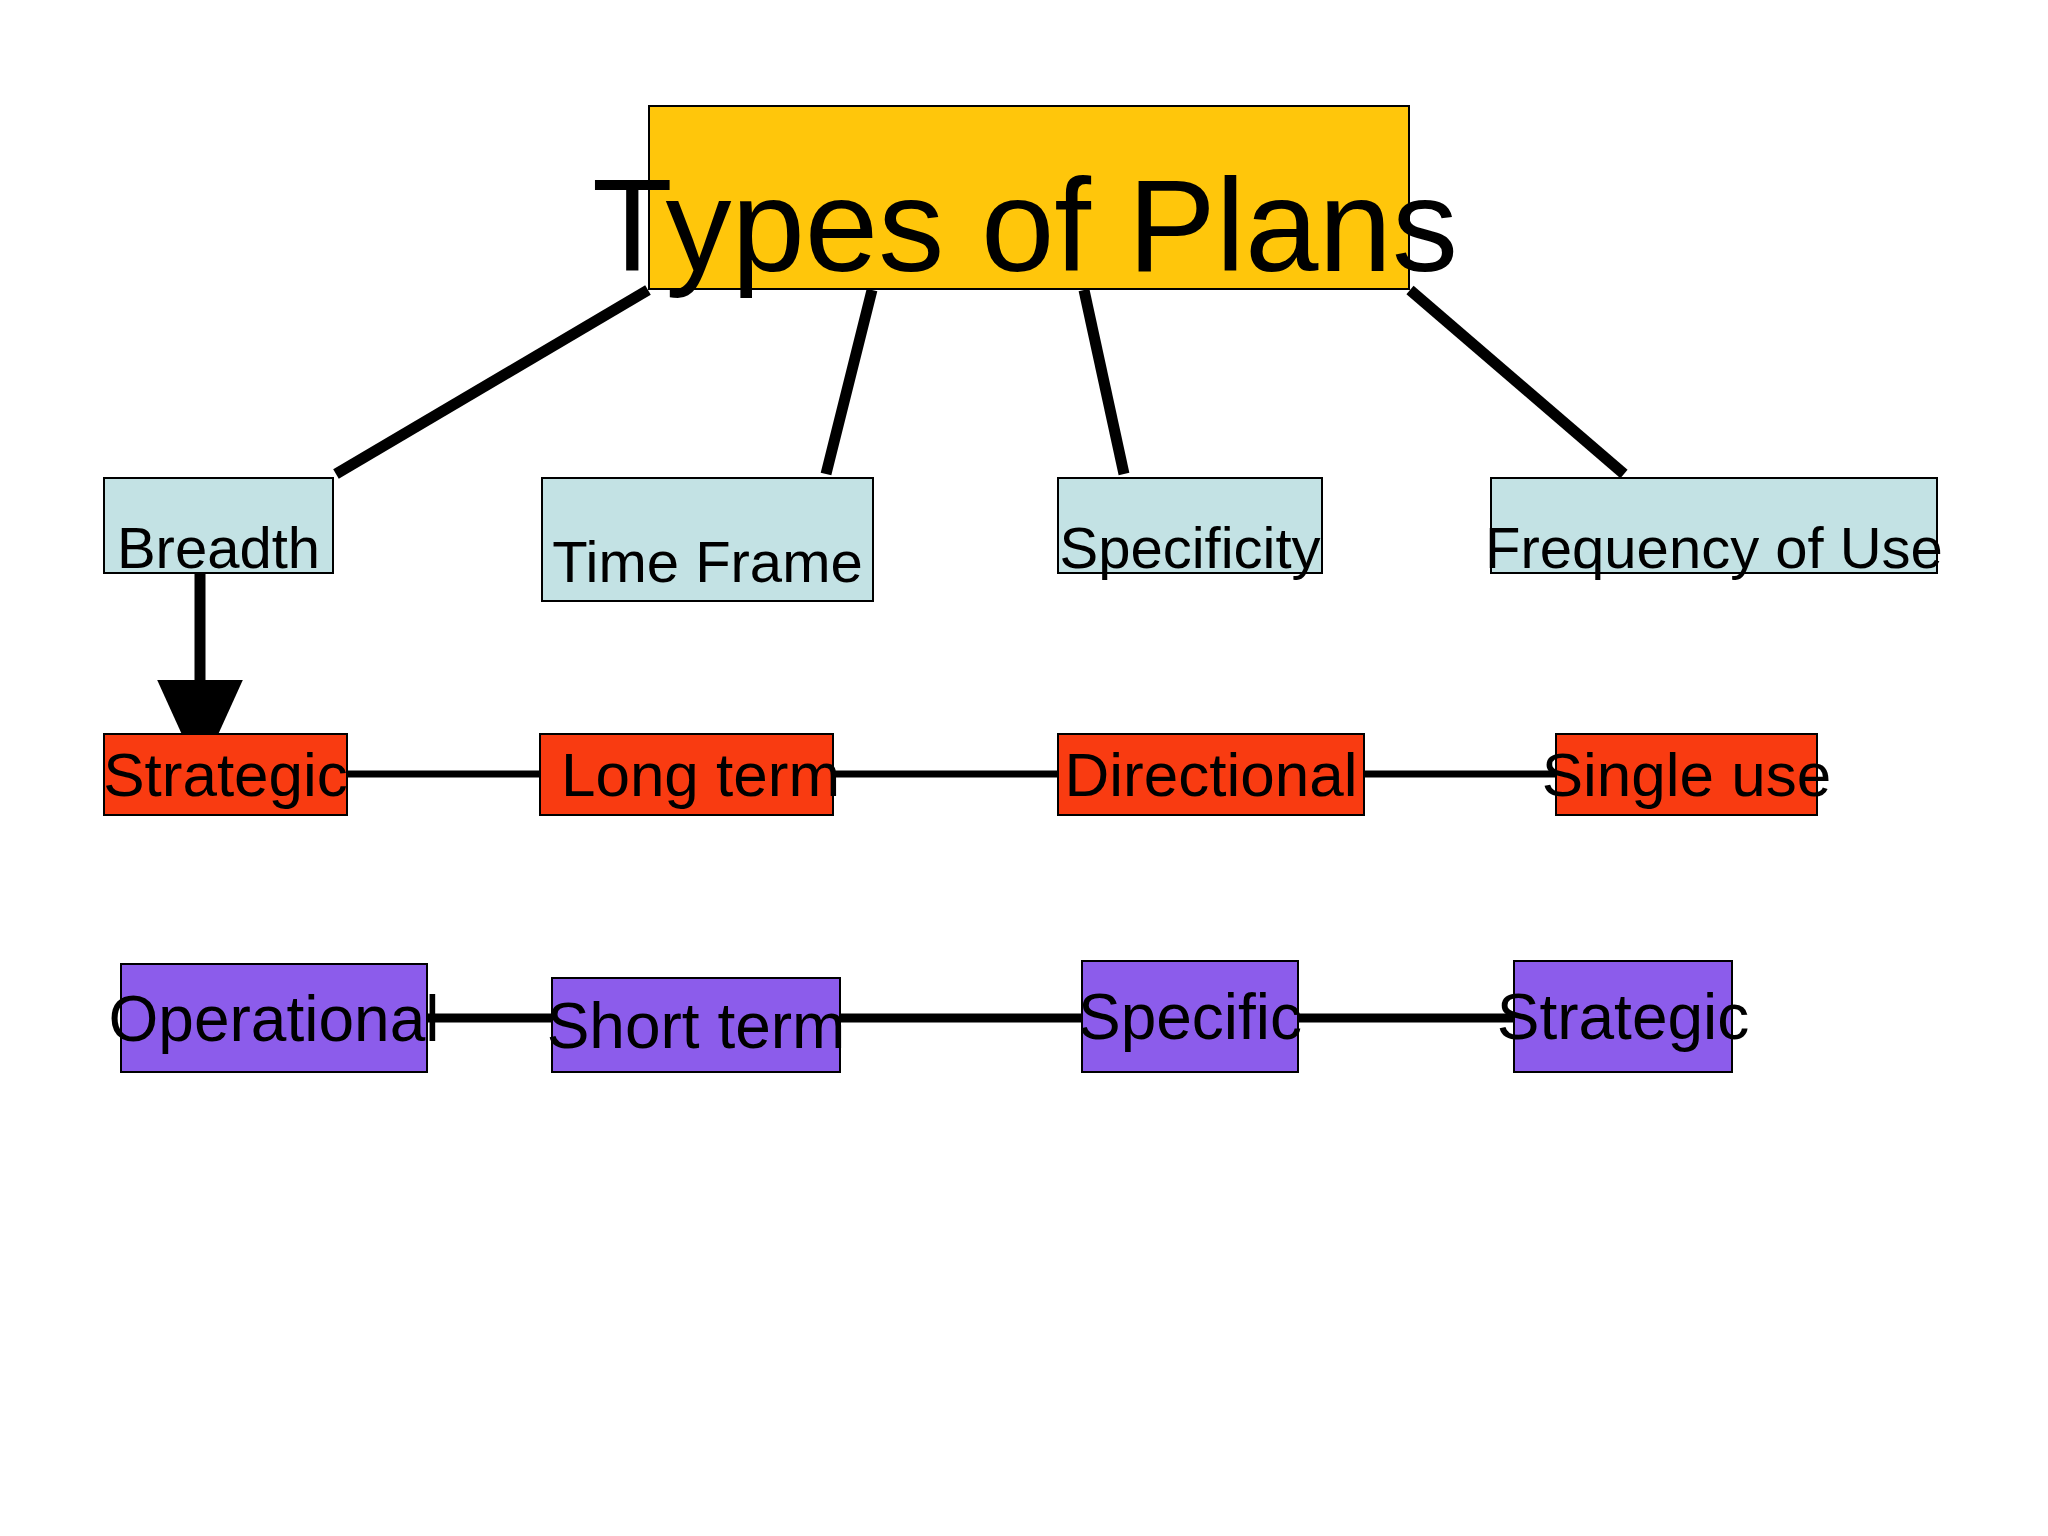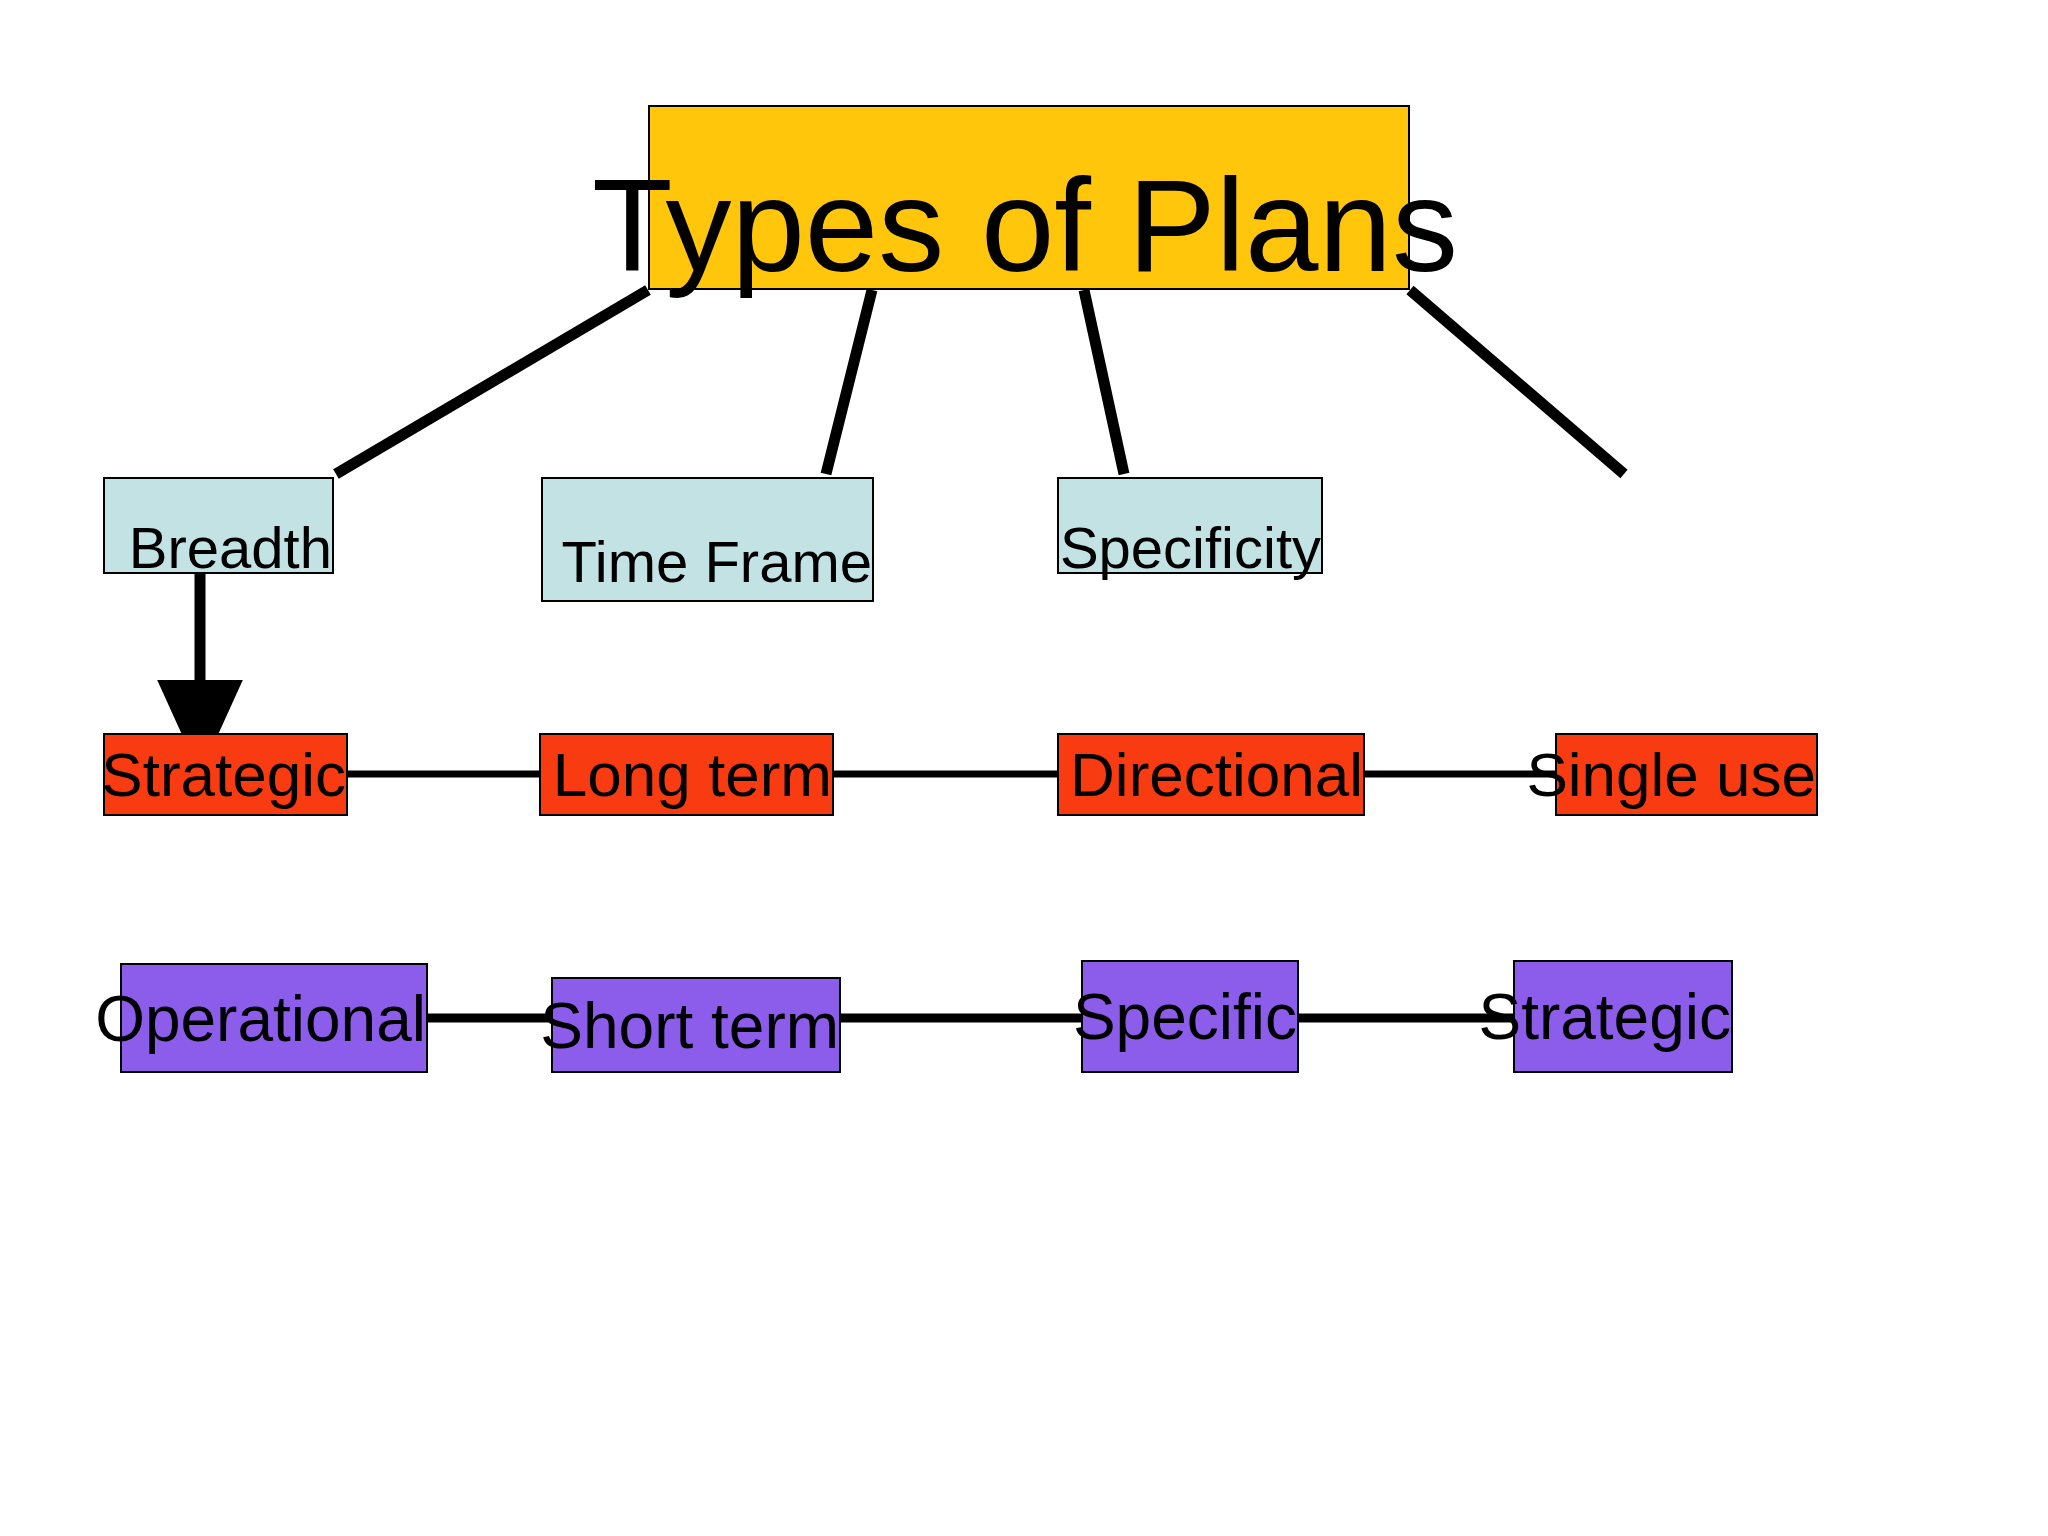--- a/index.html
+++ b/index.html
@@ -24,21 +24,21 @@
     width: 2048px;
     height: 1536px;
     pointer-events: none;
   }
   .node {
     position: absolute;
     box-sizing: border-box;
     border: 2px solid #000000;
     display: flex;
     align-items: center;
-    justify-content: flex-end;
+    justify-content: center;
     color: #000000;
     white-space: nowrap;
     line-height: 1;
   }
   .node > .node-label {
     display: block;
     white-space: nowrap;
     margin-top: 45px;
   }
   
@@ -108,20 +108,23 @@
   </div>
 
   <div class="node node-category" style="left:541px; top:477px; width:333px; height:125px;">
     <span class="node-label">Time Frame</span>
   </div>
 
   <div class="node node-category" style="left:1057px; top:477px; width:266px; height:97px;">
     <span class="node-label">Specificity</span>
   </div>
 
+  <div class="node node-category" style="left:1490px; top:477px; width:448px; height:97px;">
+    <span class="node-label">Frequency of Use</span>
+  </div>
 
   <div class="node node-primary" style="left:103px; top:733px; width:245px; height:83px;">
     <span class="node-label">Strategic</span>
   </div>
 
   <div class="node node-primary" style="left:539px; top:733px; width:295px; height:83px;padding-left:28px;">
     <span class="node-label">Long term</span>
   </div>
 
   <div class="node node-primary" style="left:1057px; top:733px; width:308px; height:83px;">

